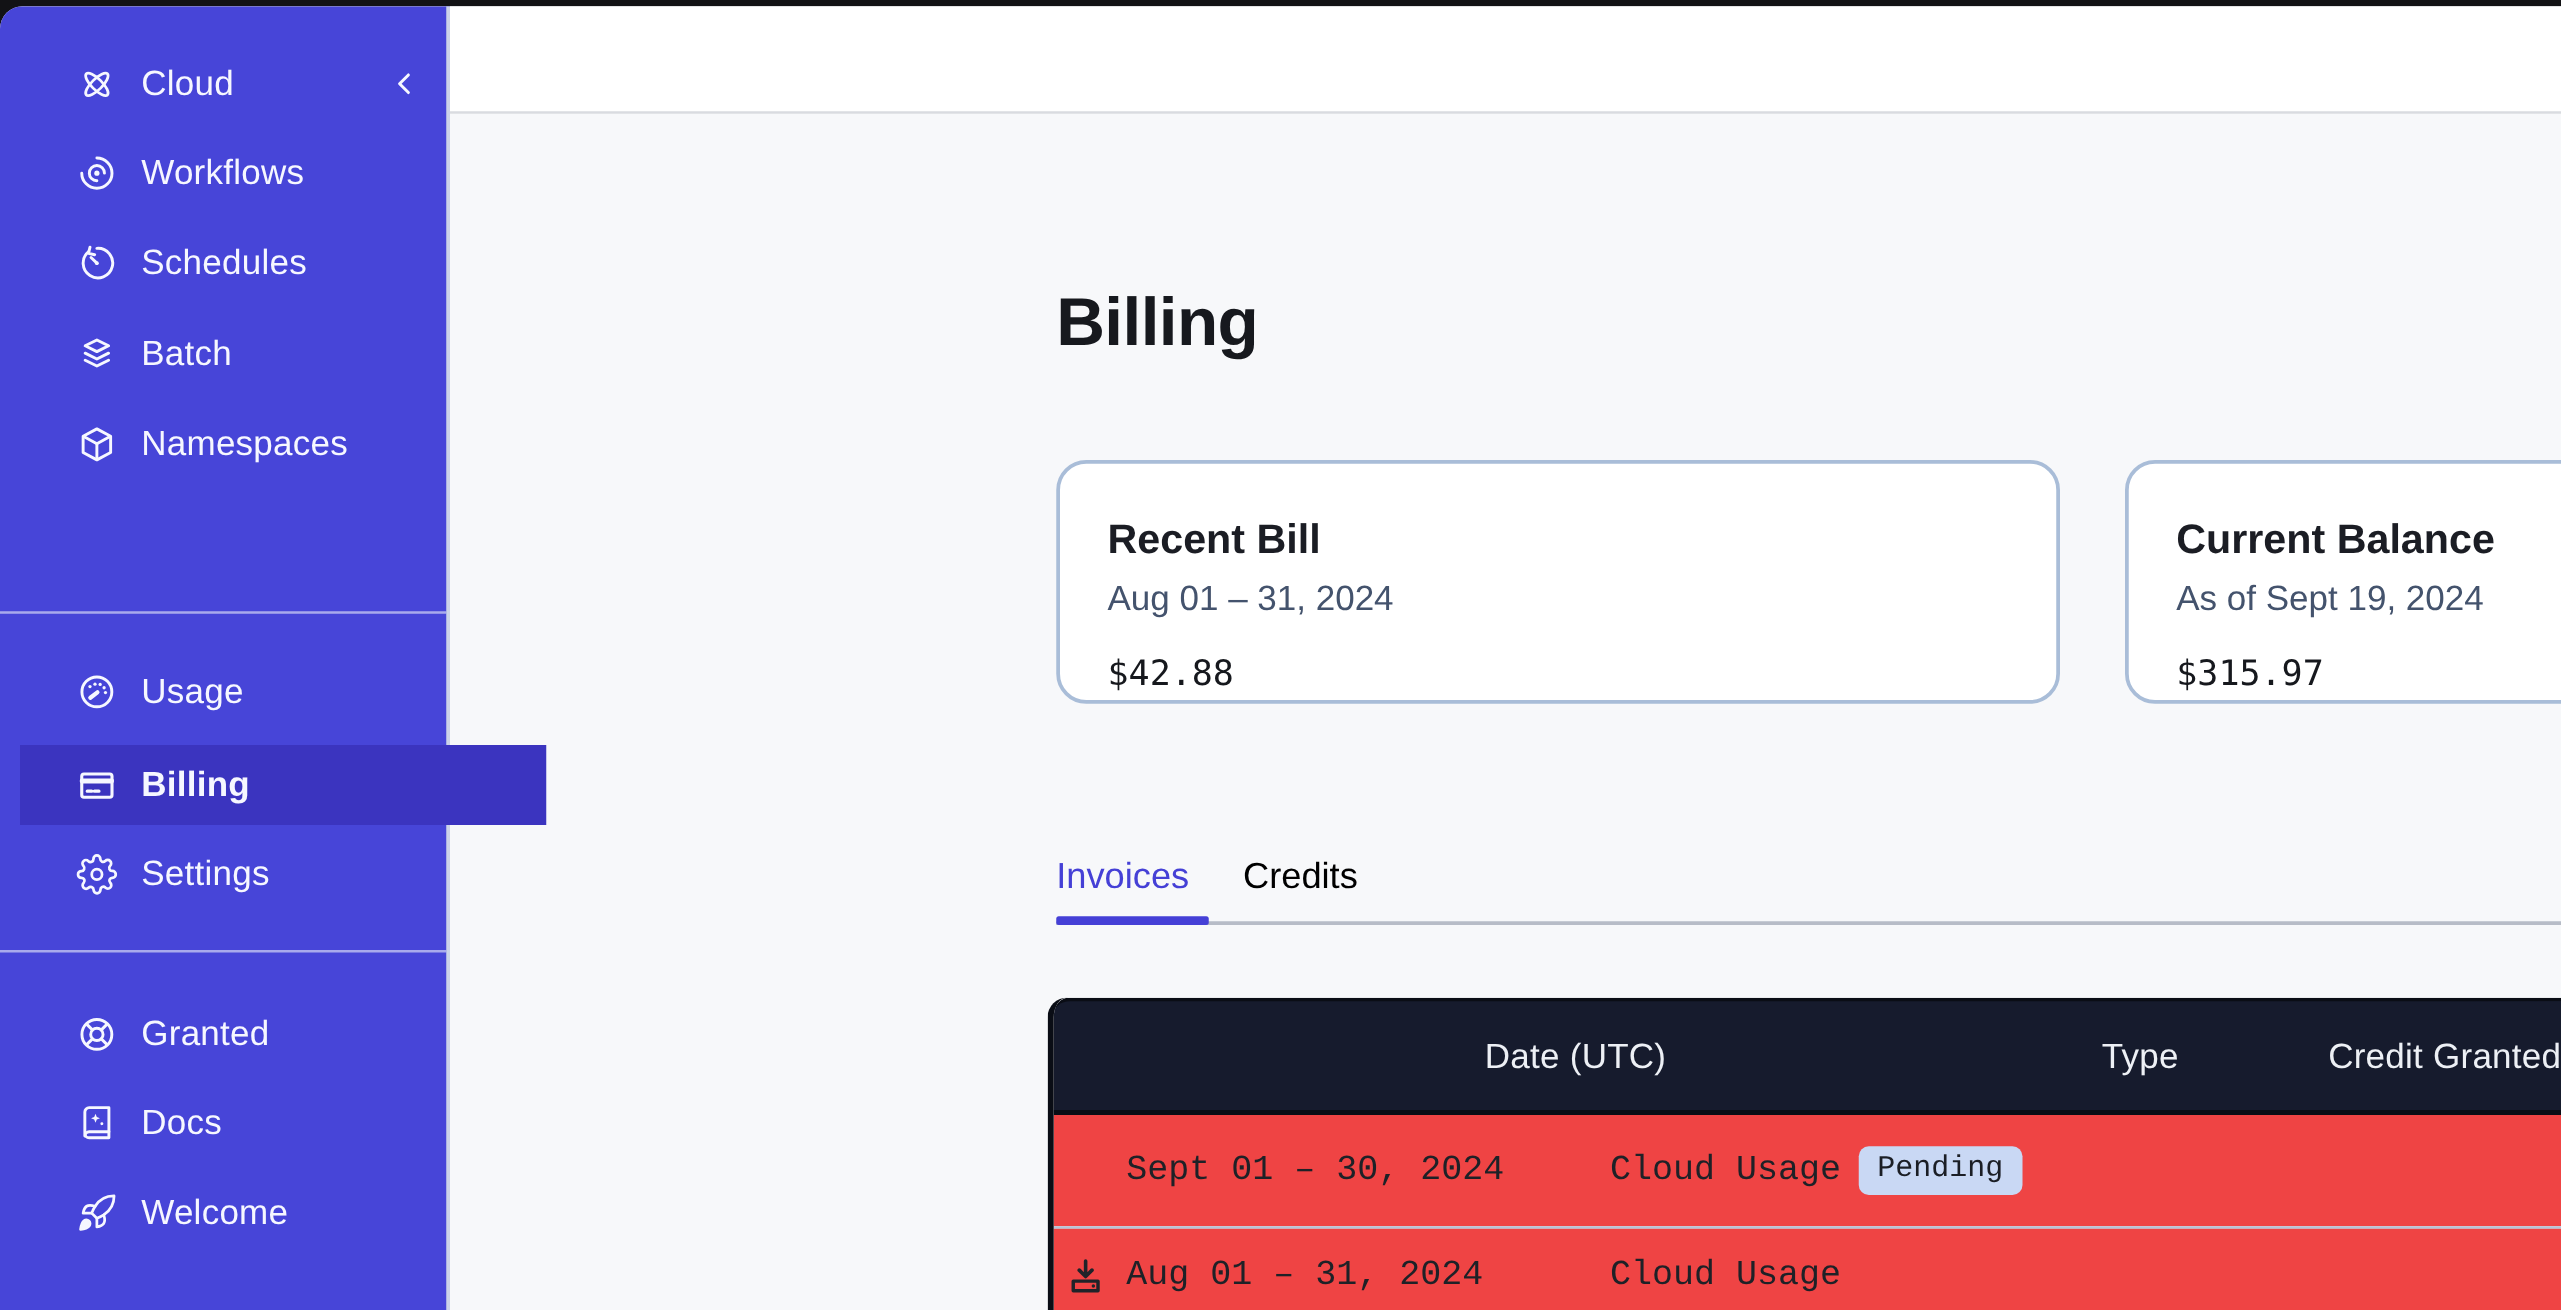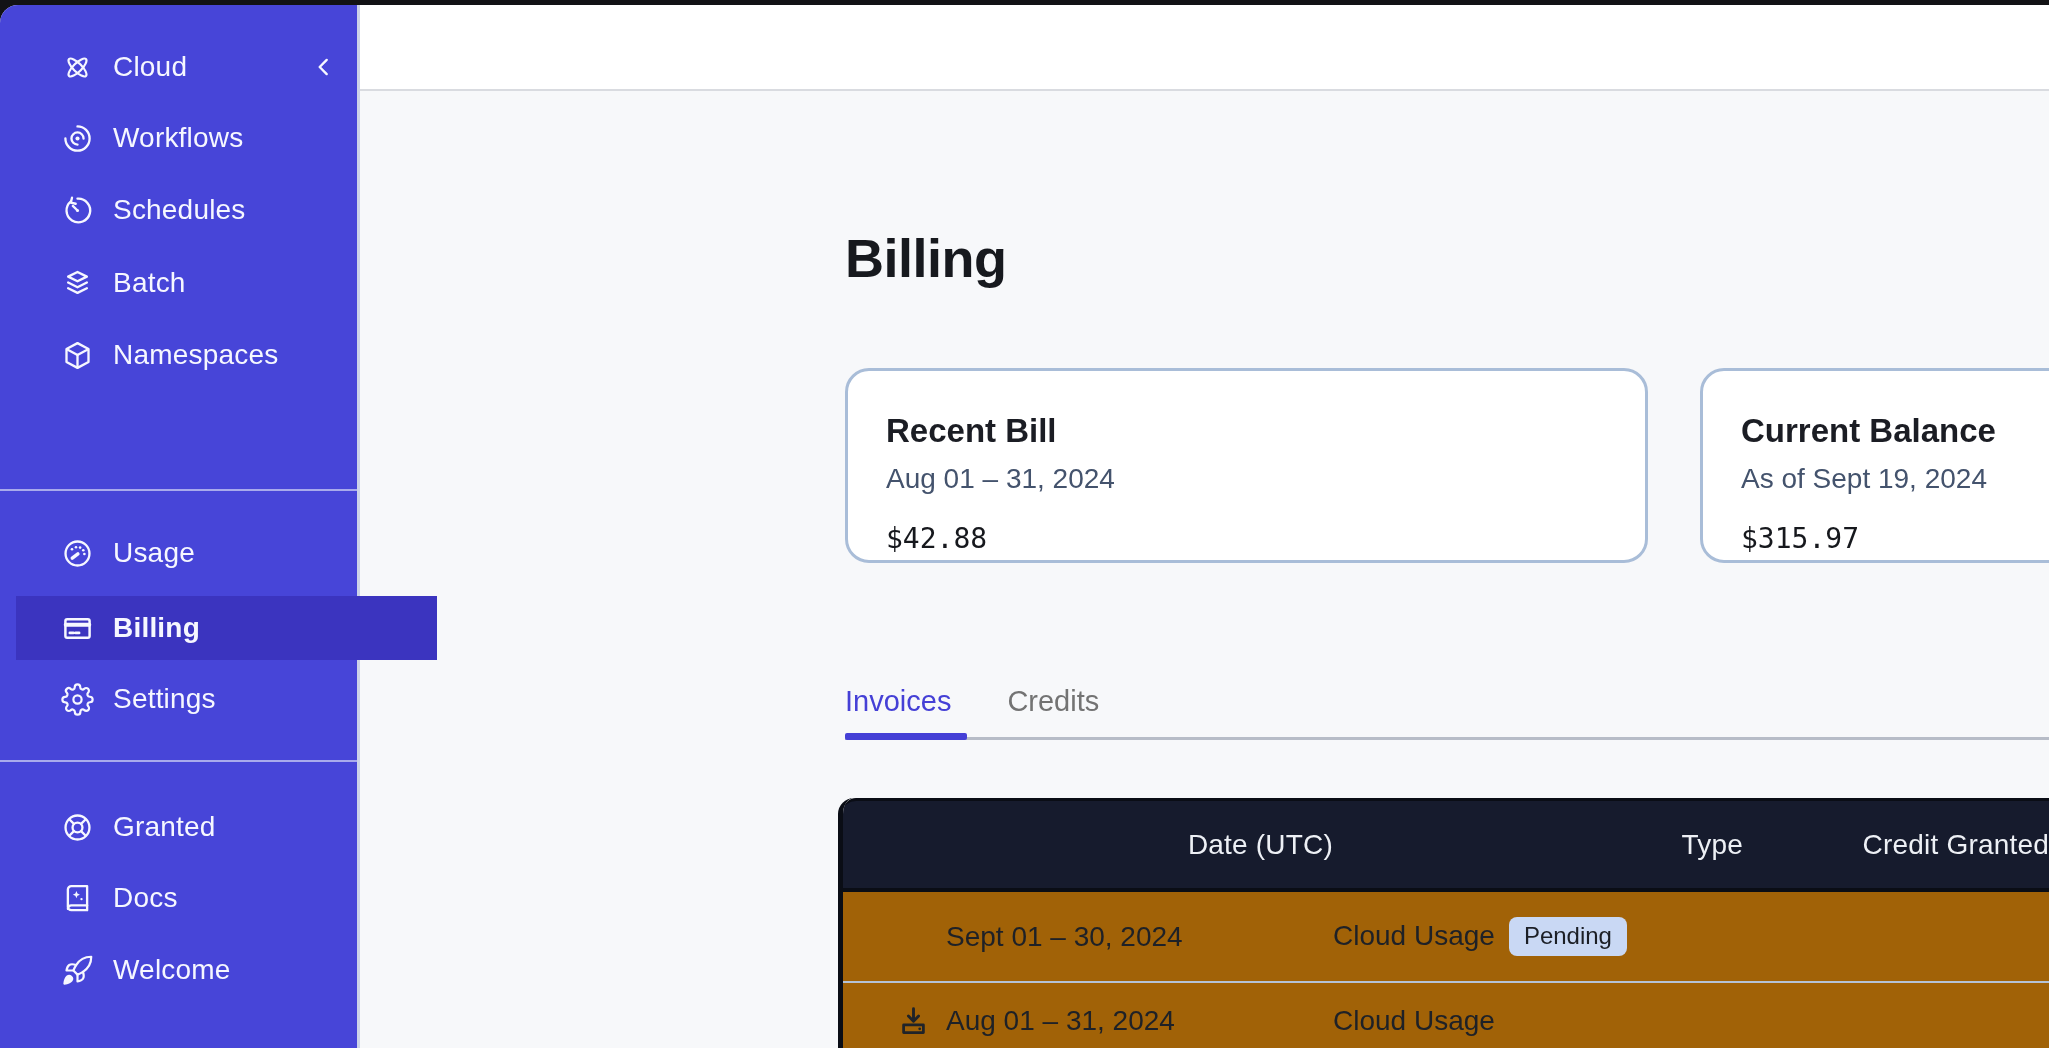--- a/index.html
+++ b/index.html
@@ -36,38 +36,38 @@
 
   .card{position:absolute;top:363px;height:195px;background:#ffffff;border:3px solid #a9bdd8;
         border-radius:24px;box-sizing:border-box;padding:42px 0 0 38px;}
   .card.recent{left:845px;width:803px;}
   .card.balance{left:1700px;width:560px;}
   .card-title{font-size:33px;font-weight:600;color:#1b1d24;line-height:1.1;}
   .card-sub{margin-top:15px;font-size:28px;color:#44536d;line-height:1.1;}
   .card-amount{margin-top:29px;font-size:28px;color:#16181d;
                font-family:"DejaVu Sans Mono",monospace;line-height:1.1;}
 
-  .tabs{position:absolute;left:845px;top:676px;display:flex;gap:56px;}
-  .tab{font-size:29px;font-weight:500;color:#737373;cursor:pointer;line-height:40px;}
+  .tabs{position:absolute;left:845px;top:676px;display:flex;gap:43px;}
+  .tab{font-size:29px;font-weight:500;color:#000000;cursor:pointer;line-height:40px;}
   .tab.active{color:#4540d6;}
   .tabs-line{position:absolute;left:845px;right:0;top:732px;height:3px;background:#b7bcc7;}
   .tabs-line-active{position:absolute;left:845px;top:728px;width:122px;height:7px;
                     background:#4540d6;border-radius:2px;}
 
   
   .table{position:absolute;left:838px;right:0;top:793px;bottom:-40px;
          border-left:5px solid #0a0d15;border-top-left-radius:16px;overflow:hidden;
          background:#ffffff;}
   .thead{position:relative;height:94px;background:#161b2d;box-sizing:border-box;
          border-top:3px solid #0a0d15;border-bottom:4px solid #0a0d15;
          border-top-left-radius:13px;display:grid;grid-template-columns:445px 410px 1fr;
          align-items:center;padding-left:45px;}
   .th{font-size:28px;font-weight:500;color:#edf0f5;letter-spacing:.2px;text-align:right;}
   .trow{height:89px;display:grid;grid-template-columns:445px 410px 1fr;align-items:center;
-        padding-left:45px;background:#a16207;}
+        background:#ef4444;font-family:Liberation Mono, monospace;}
   .trow.partial{height:75px;}
   .rsep{height:2px;background:#b5c3d7;}
   .td{font-size:28px;color:#1e2127;display:flex;align-items:center;}
   .cell-date .dl-slot{width:34px;height:34px;margin-left:8px;display:flex;align-items:center;
                       justify-content:center;color:#1f2329;}
   .cell-date .dl-slot svg{width:33px;height:33px;}
   .cell-date .date-text{margin-left:16px;}
   .badge{margin-left:14px;background:#c9d8f4;color:#1b1e25;font-size:24px;font-weight:500;
          padding:6px 15px;border-radius:8px;line-height:1.1;}
   .badge:empty{display:none;}

